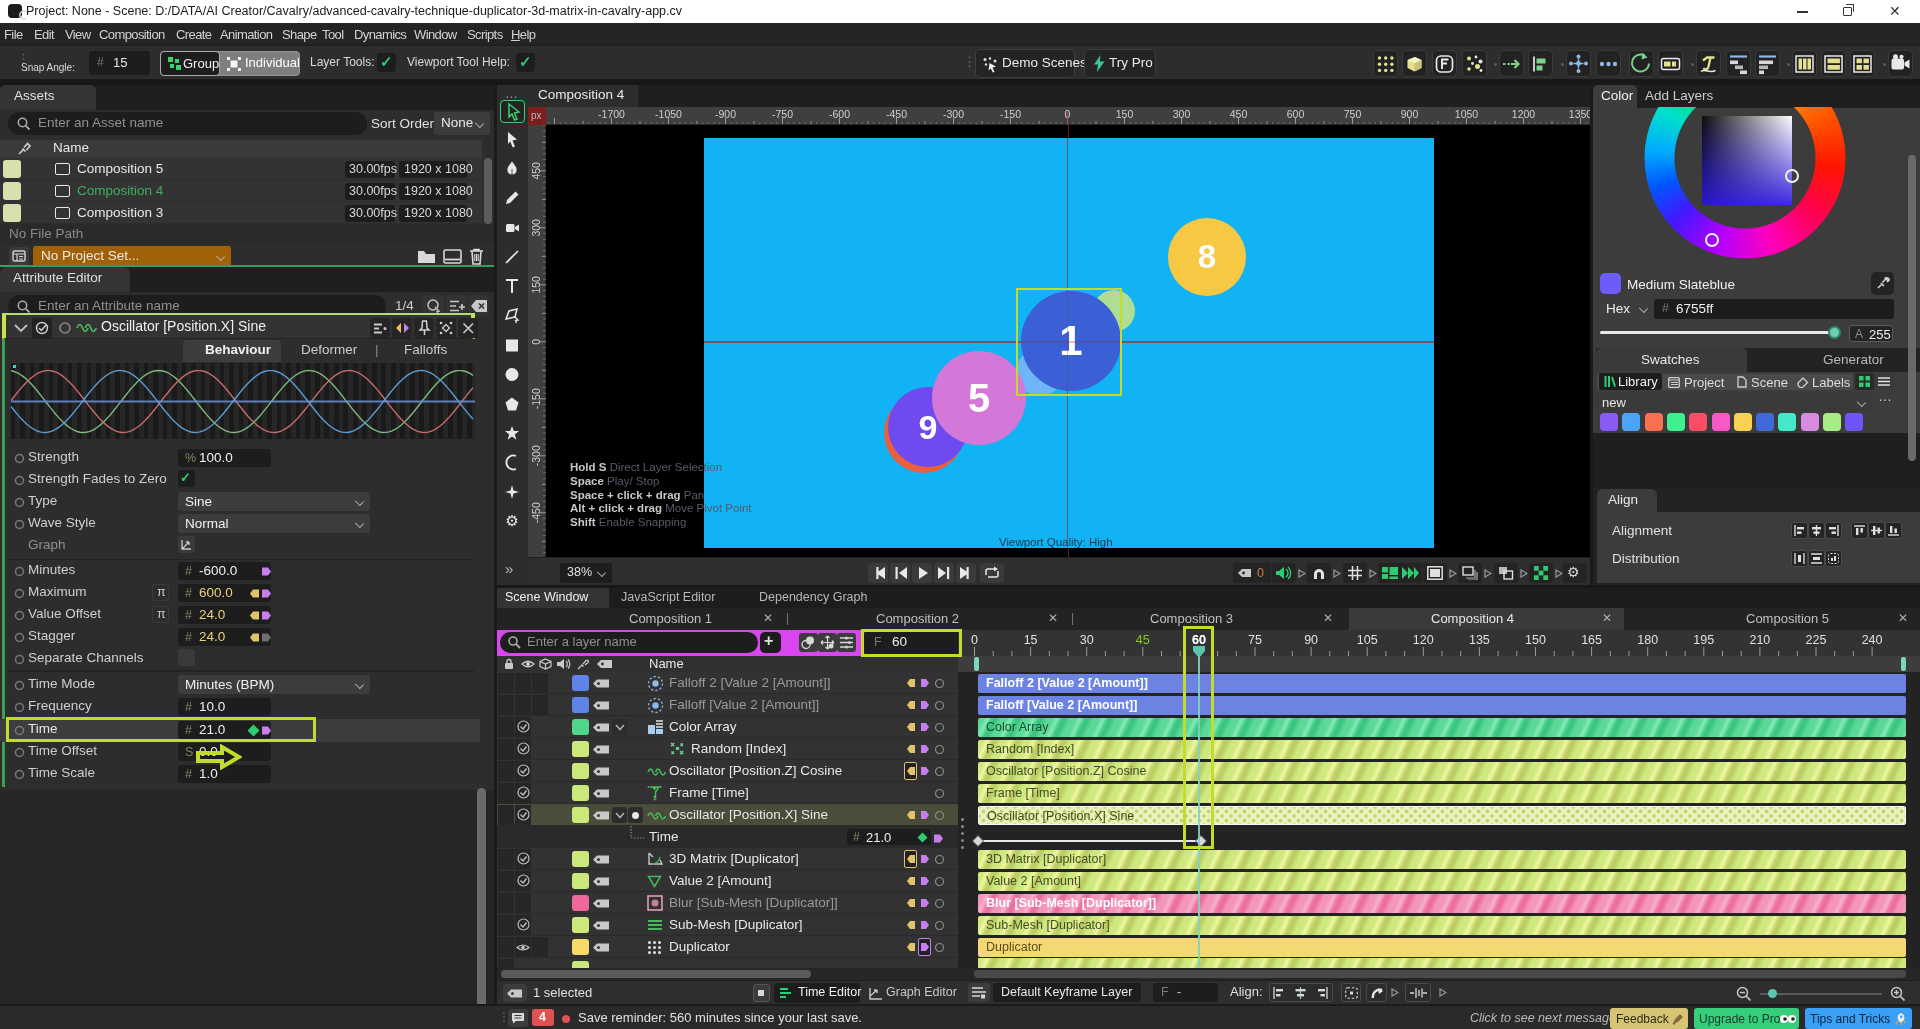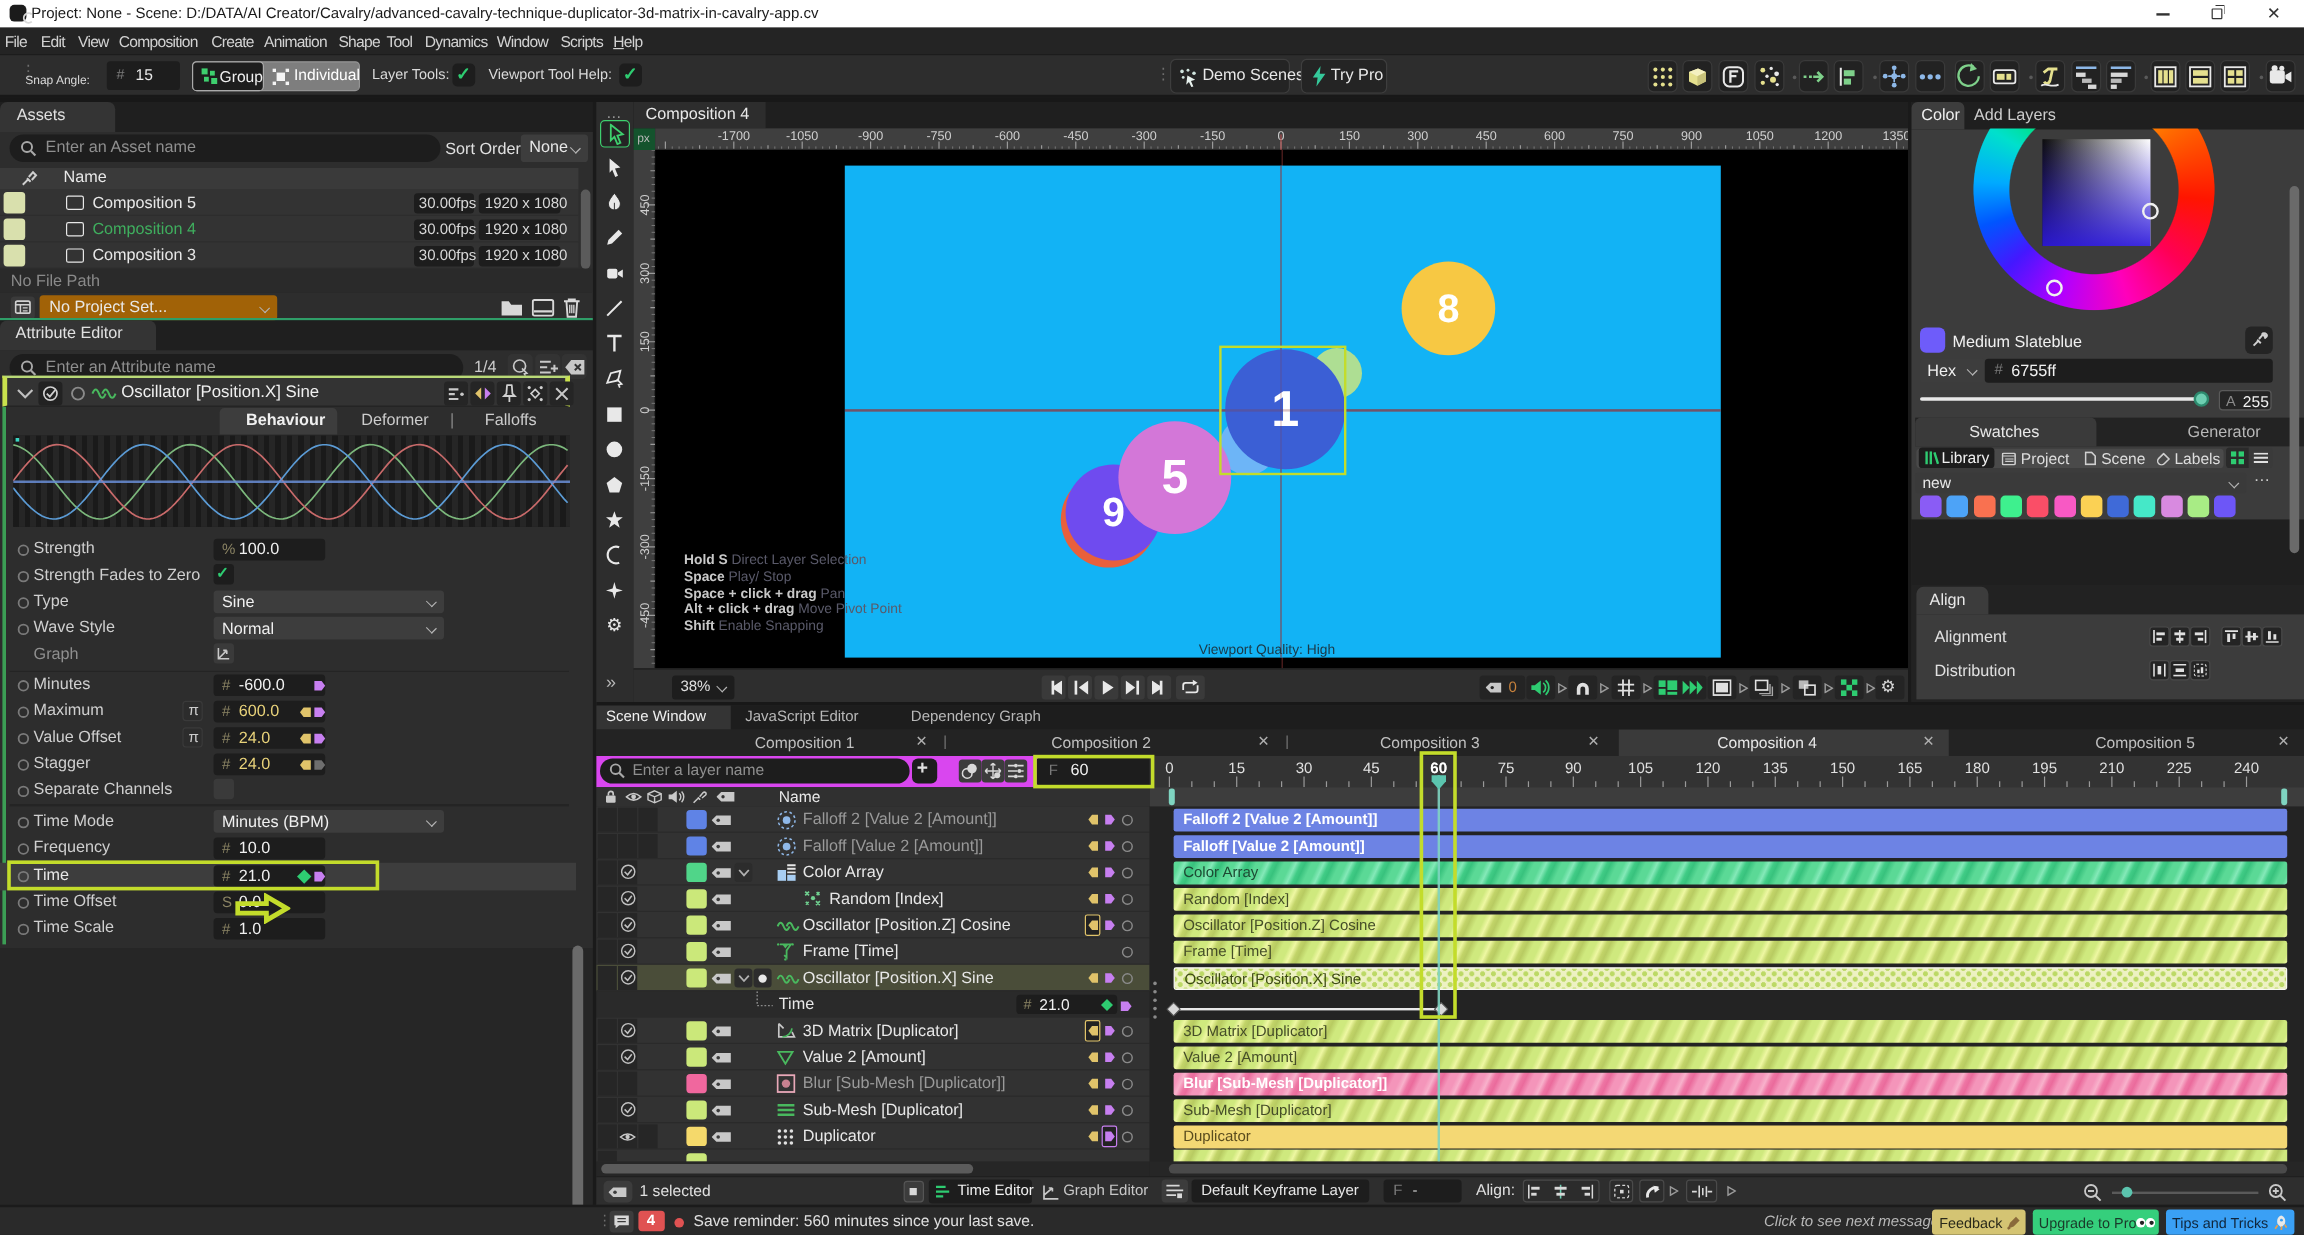--- a/index.html
+++ b/index.html
@@ -644,21 +644,21 @@
   </svg>
 <svg style="left:504px;top:513.2px;" width="16" height="17" viewBox="0 0 16 17">
     <text x="8" y="13" font-size="15" fill="#e8e8e8" text-anchor="middle" font-family="Liberation Sans">⚙</text>
   </svg>
 <span style="left:505px;top:560px;font-size:15px;color:#b8b8b8;font-weight:normal;">»</span>
 <div class="" style="left:528px;top:85px;width:1062px;height:22px;background:#1f1f1f;">
 <div class="" style="left:0px;top:0px;width:110px;height:22px;background:#2d2d2d;">
 </div>
 <span style="left:10px;top:2px;font-size:13.5px;color:#e8e8e8;font-weight:normal;">Composition 4</span>
 </div>
-<div class="" style="left:528px;top:107px;width:18px;height:18px;background:#14532d;">
+<div class="" style="left:528px;top:107px;width:18px;height:18px;background:#7f1d1d;">
 <span style="left:3px;top:3px;font-size:10px;color:#b8b8b8;font-weight:normal;">px</span>
 </div>
 <div class="" style="left:546px;top:107px;width:1044px;height:18px;background:#3f3f3f;border-bottom:1px solid #2a2a2a;overflow:hidden;">
 <svg style="left:0;top:0;" width="1044" height="18">
 <line x1="2.8" y1="15" x2="2.8" y2="18" stroke="#7a7a7a" stroke-width="0.8"></line>
 <line x1="8.5" y1="11" x2="8.5" y2="18" stroke="#9a9a9a" stroke-width="1"></line>
 <line x1="14.2" y1="15" x2="14.2" y2="18" stroke="#7a7a7a" stroke-width="0.8"></line>
 <line x1="19.9" y1="15" x2="19.9" y2="18" stroke="#7a7a7a" stroke-width="0.8"></line>
 <line x1="25.6" y1="15" x2="25.6" y2="18" stroke="#7a7a7a" stroke-width="0.8"></line>
 <line x1="31.3" y1="15" x2="31.3" y2="18" stroke="#7a7a7a" stroke-width="0.8"></line>
@@ -1832,21 +1832,21 @@
 <line x1="820.6" y1="21" x2="820.6" y2="26" stroke="#9a9a9a" stroke-width="1"></line>
 <line x1="839.3" y1="21" x2="839.3" y2="26" stroke="#9a9a9a" stroke-width="1"></line>
 <line x1="858.0" y1="17" x2="858.0" y2="26" stroke="#9a9a9a" stroke-width="1"></line>
 <line x1="876.7" y1="21" x2="876.7" y2="26" stroke="#9a9a9a" stroke-width="1"></line>
 <line x1="895.4" y1="21" x2="895.4" y2="26" stroke="#9a9a9a" stroke-width="1"></line>
 <line x1="914.1" y1="17" x2="914.1" y2="26" stroke="#9a9a9a" stroke-width="1"></line>
 </svg>
 <span style="left:2.5px;top:3px;font-size:12.5px;color:#e0e0e0;font-weight:normal;width:28px;text-align:center;">0</span>
 <span style="left:58.599999999999994px;top:3px;font-size:12.5px;color:#e0e0e0;font-weight:normal;width:28px;text-align:center;">15</span>
 <span style="left:114.69999999999999px;top:3px;font-size:12.5px;color:#e0e0e0;font-weight:normal;width:28px;text-align:center;">30</span>
-<span style="left:170.8px;top:3px;font-size:12.5px;color:#e5e5e5;font-weight:normal;width:28px;text-align:center;">45</span>
+<span style="left:170.8px;top:3px;font-size:12.5px;color:#84cc16;font-weight:normal;width:28px;text-align:center;">45</span>
 <span style="left:226.9px;top:3px;font-size:12.5px;color:#e0e0e0;font-weight:normal;width:28px;text-align:center;">60</span>
 <span style="left:283.0px;top:3px;font-size:12.5px;color:#e0e0e0;font-weight:normal;width:28px;text-align:center;">75</span>
 <span style="left:339.1px;top:3px;font-size:12.5px;color:#e0e0e0;font-weight:normal;width:28px;text-align:center;">90</span>
 <span style="left:395.20000000000005px;top:3px;font-size:12.5px;color:#e0e0e0;font-weight:normal;width:28px;text-align:center;">105</span>
 <span style="left:451.3px;top:3px;font-size:12.5px;color:#e0e0e0;font-weight:normal;width:28px;text-align:center;">120</span>
 <span style="left:507.4000000000001px;top:3px;font-size:12.5px;color:#e0e0e0;font-weight:normal;width:28px;text-align:center;">135</span>
 <span style="left:563.5px;top:3px;font-size:12.5px;color:#e0e0e0;font-weight:normal;width:28px;text-align:center;">150</span>
 <span style="left:619.6px;top:3px;font-size:12.5px;color:#e0e0e0;font-weight:normal;width:28px;text-align:center;">165</span>
 <span style="left:675.7px;top:3px;font-size:12.5px;color:#e0e0e0;font-weight:normal;width:28px;text-align:center;">180</span>
 <span style="left:731.8000000000001px;top:3px;font-size:12.5px;color:#e0e0e0;font-weight:normal;width:28px;text-align:center;">195</span>

